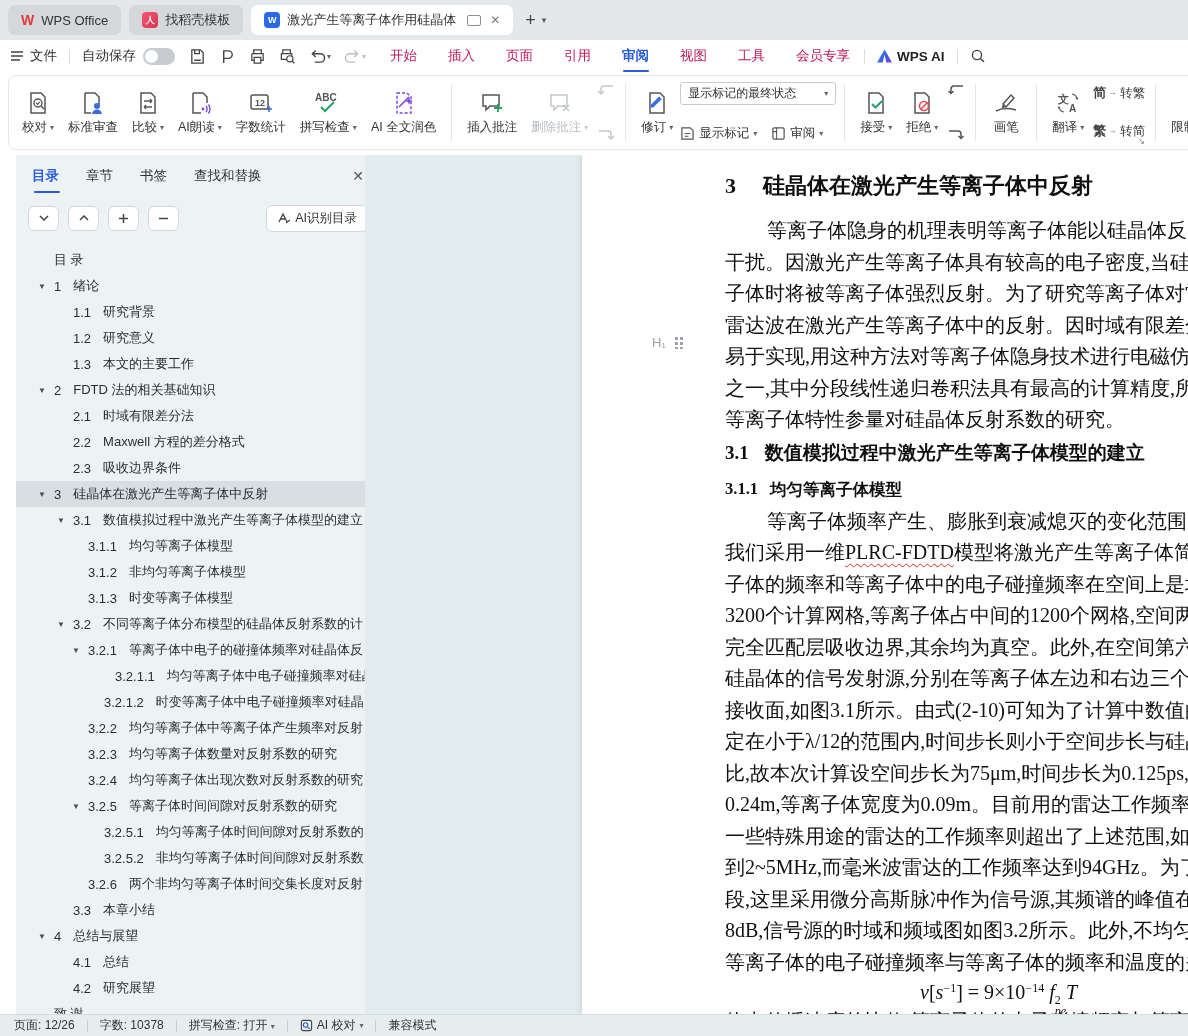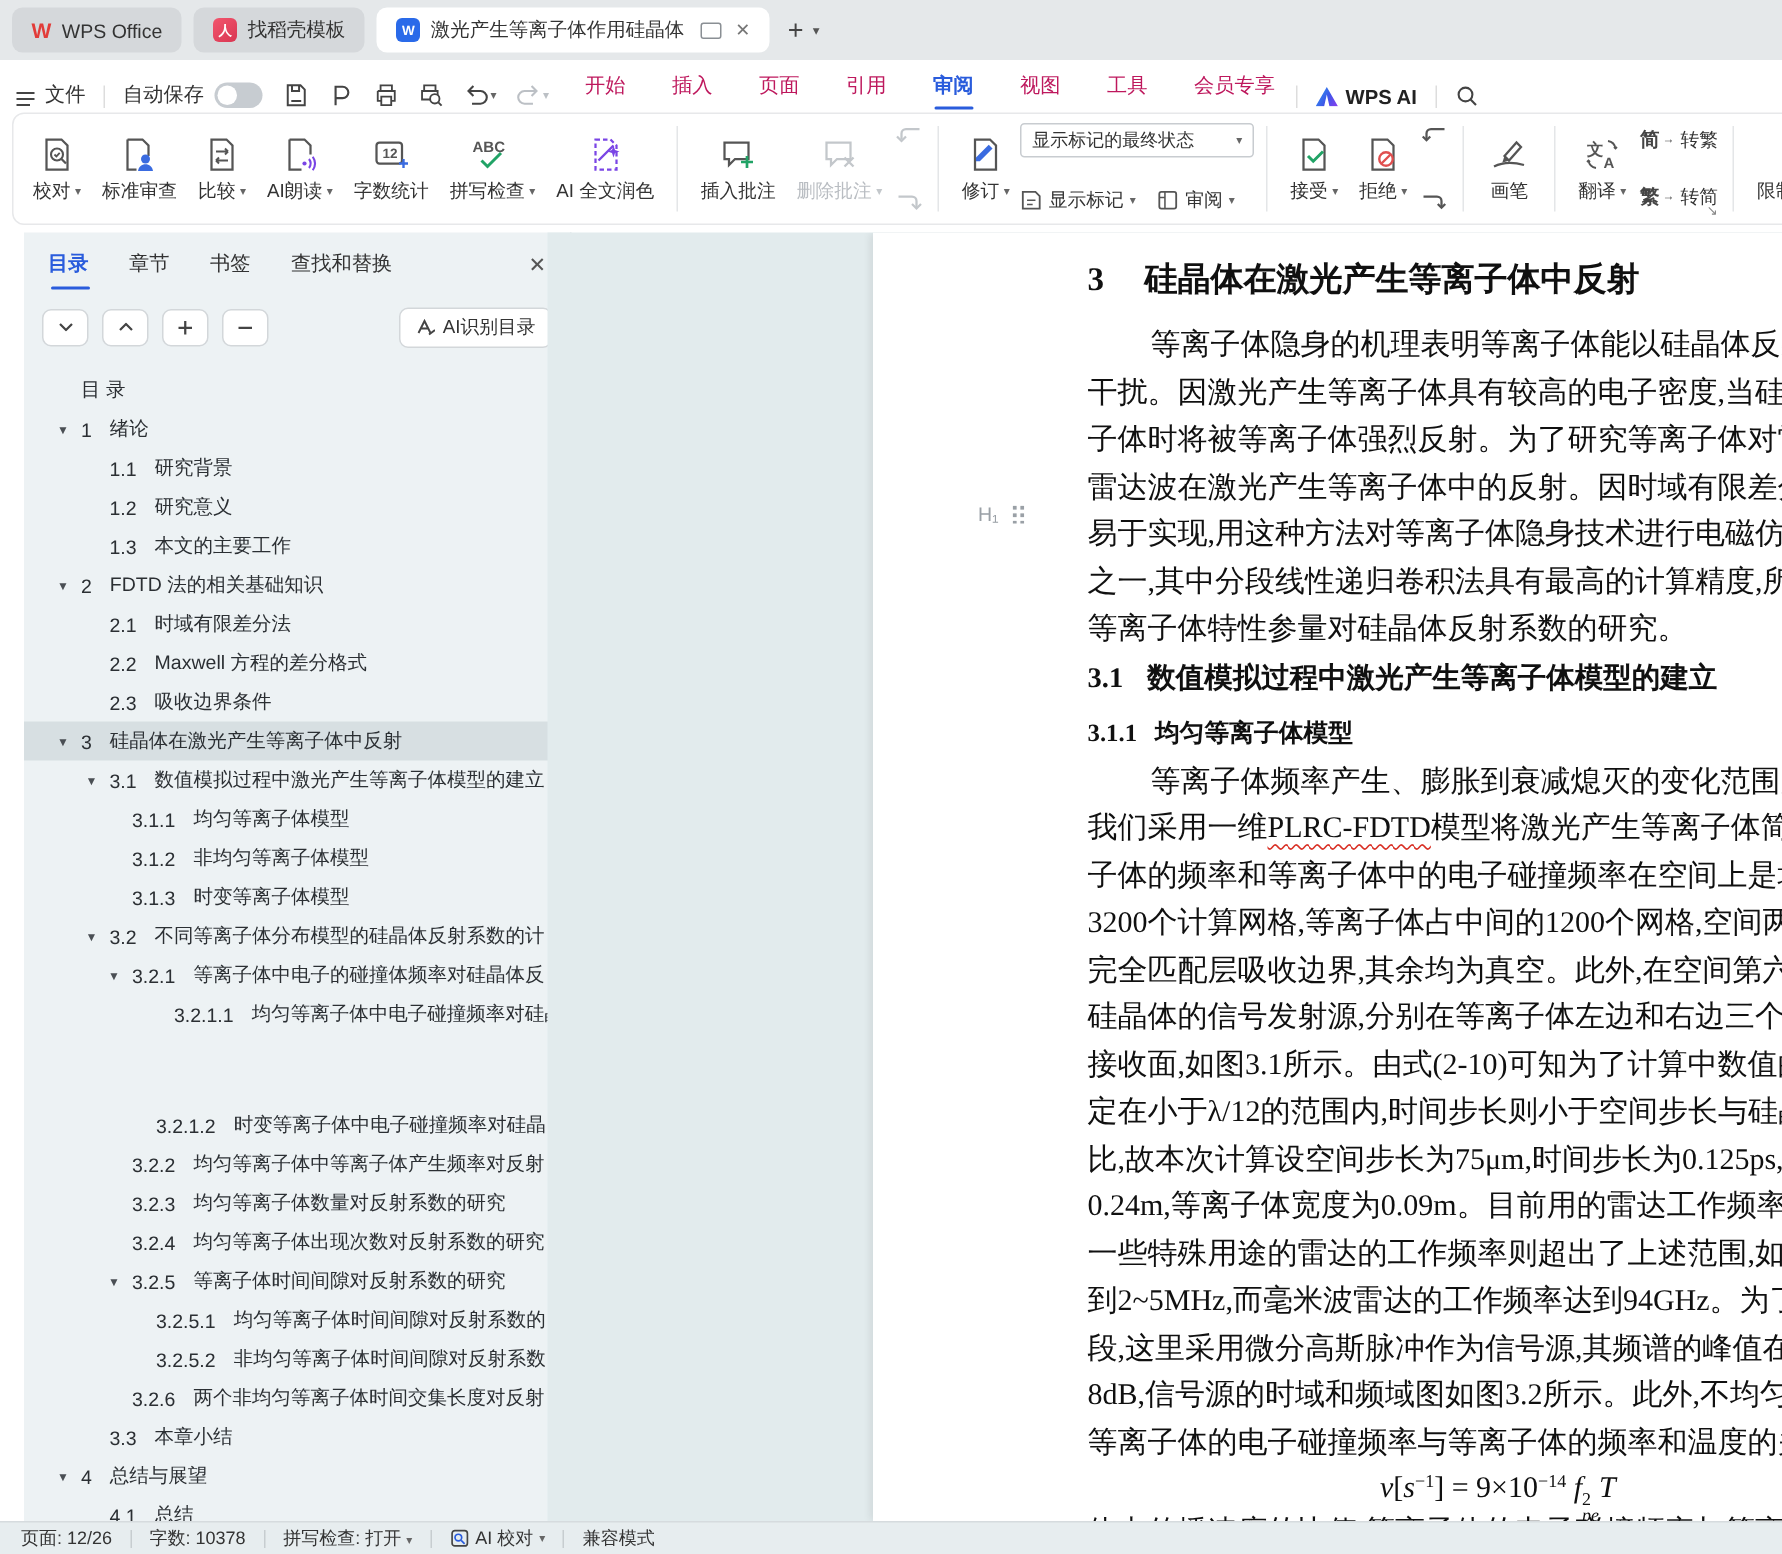--- a/index.html
+++ b/index.html
@@ -13,21 +13,21 @@
   .wlogo{color:#e23c39;font-weight:bold;font-size:14px;}
   .sqicon{width:16px;height:16px;border-radius:4px;display:flex;align-items:center;justify-content:center;
           color:#fff;font-size:9px;font-weight:bold;flex:none;}
   .docer{background:linear-gradient(140deg,#f2566e,#d93652);}
   .wdoc{background:#2a6ae9;}
   .tabx{color:#777;font-size:12px;margin-left:2px;}
   .sess{width:12px;height:9px;border:1.2px solid #8a8f94;border-radius:2px;margin-left:4px;}
   .plus{font-size:18px;color:#444;margin:0 6px 0 4px;}
   .caret{font-size:9px;color:#555;}
   
-  .menubar{height:32px;background:#fff;display:flex;align-items:flex-end;font-size:13.5px;padding:0 10px;}
+  .menubar{height:32px;background:#fff;display:flex;align-items:center;font-size:13.5px;padding:0 10px;}
   .mitem{margin-right:0;white-space:nowrap;}
   .mdiv{width:1px;height:15px;background:#ddd;margin:0 12px;}
   .hamb{display:inline-block;margin-right:6px;}
   .toggle{width:32px;height:17px;border-radius:9px;background:#c7ccd1;position:relative;margin-left:7px;}
   .toggle::after{content:"";position:absolute;left:2px;top:2px;width:13px;height:13px;border-radius:50%;background:#fff;}
   .qicons{display:flex;align-items:center;gap:13px;margin-left:14px;}
   .qi{display:flex;align-items:center;gap:1px;}
   .menutabs{display:flex;gap:27px;margin-left:22px;align-items:center;}
   .mtab{position:relative;padding:6px 2px;color:#be185d;}
   .mtab.active{color:#2a5cdc;font-weight:bold;}
@@ -586,26 +586,26 @@
       <div class="trow" style="padding-left: 41px;">
         <span class="tarr">▼</span>
         <span class="tnum">3.2</span>
         <span>不同等离子体分布模型的硅晶体反射系数的计 ...</span>
       </div>
       <div class="trow" style="padding-left: 56px;">
         <span class="tarr">▼</span>
         <span class="tnum">3.2.1</span>
         <span>等离子体中电子的碰撞体频率对硅晶体反 ...</span>
       </div>
-      <div class="trow" style="padding-left: 84px;">
+      <div class="trow" style="padding-left: 60px; margin-left: 23px;">
         <span class="tarr"></span>
         <span class="tnum">3.2.1.1</span>
         <span>均匀等离子体中电子碰撞频率对硅晶 ...</span>
       </div>
-      <div class="trow" style="padding-left: 72px; margin-top: 48px;">
+      <div class="trow" style="padding-left: 72px;">
         <span class="tarr"></span>
         <span class="tnum">3.2.1.2</span>
         <span>时变等离子体中电子碰撞频率对硅晶 ...</span>
       </div>
       <div class="trow" style="padding-left: 56px;">
         <span class="tarr"></span>
         <span class="tnum">3.2.2</span>
         <span>均匀等离子体中等离子体产生频率对反射 ...</span>
       </div>
       <div class="trow" style="padding-left: 56px;">

